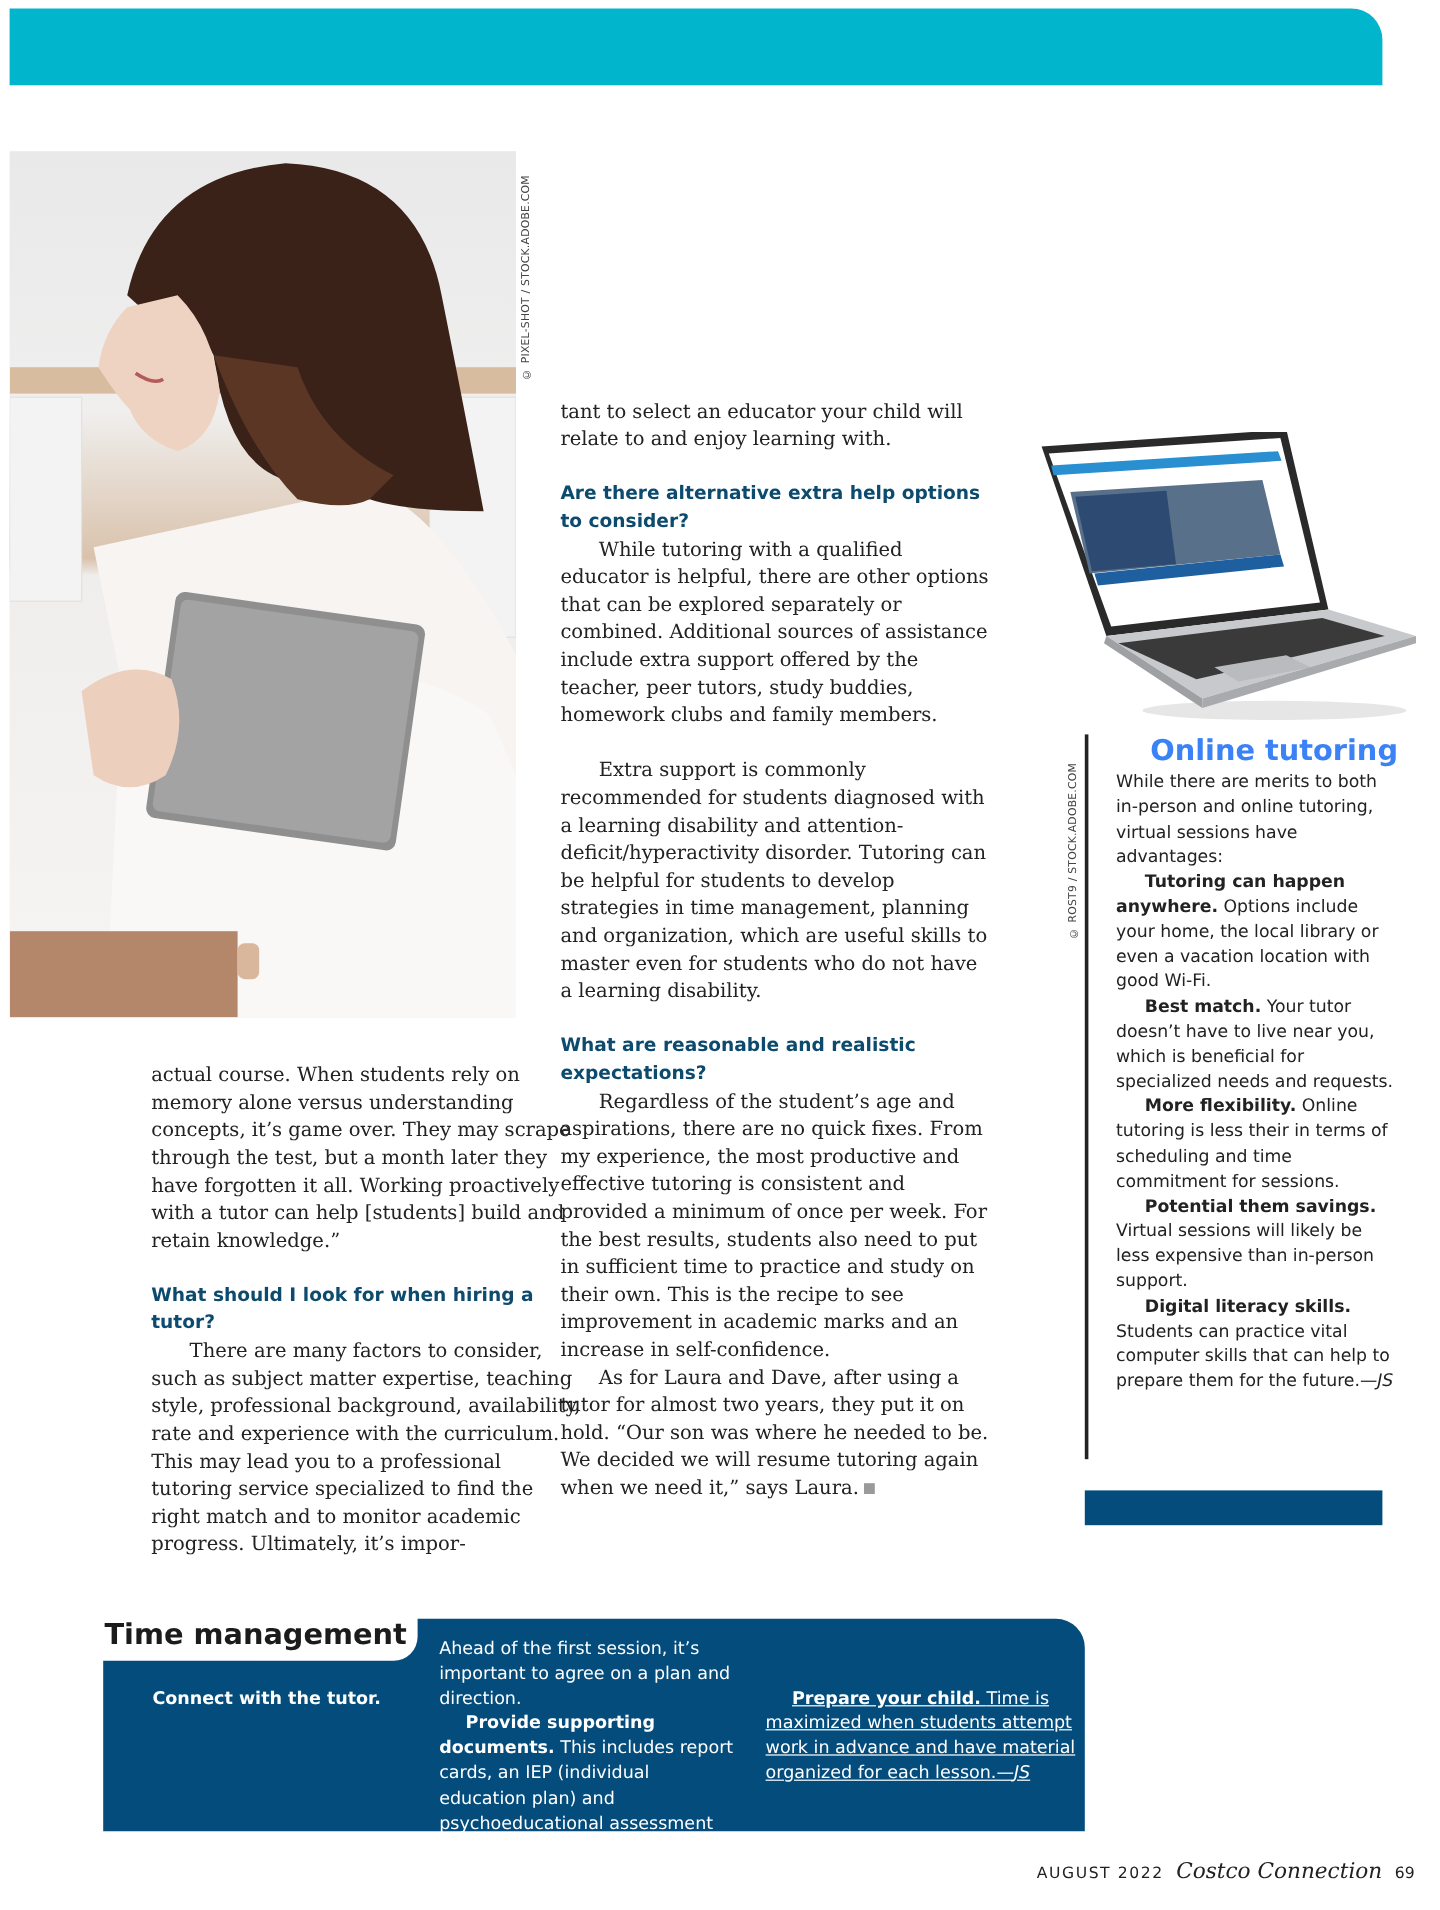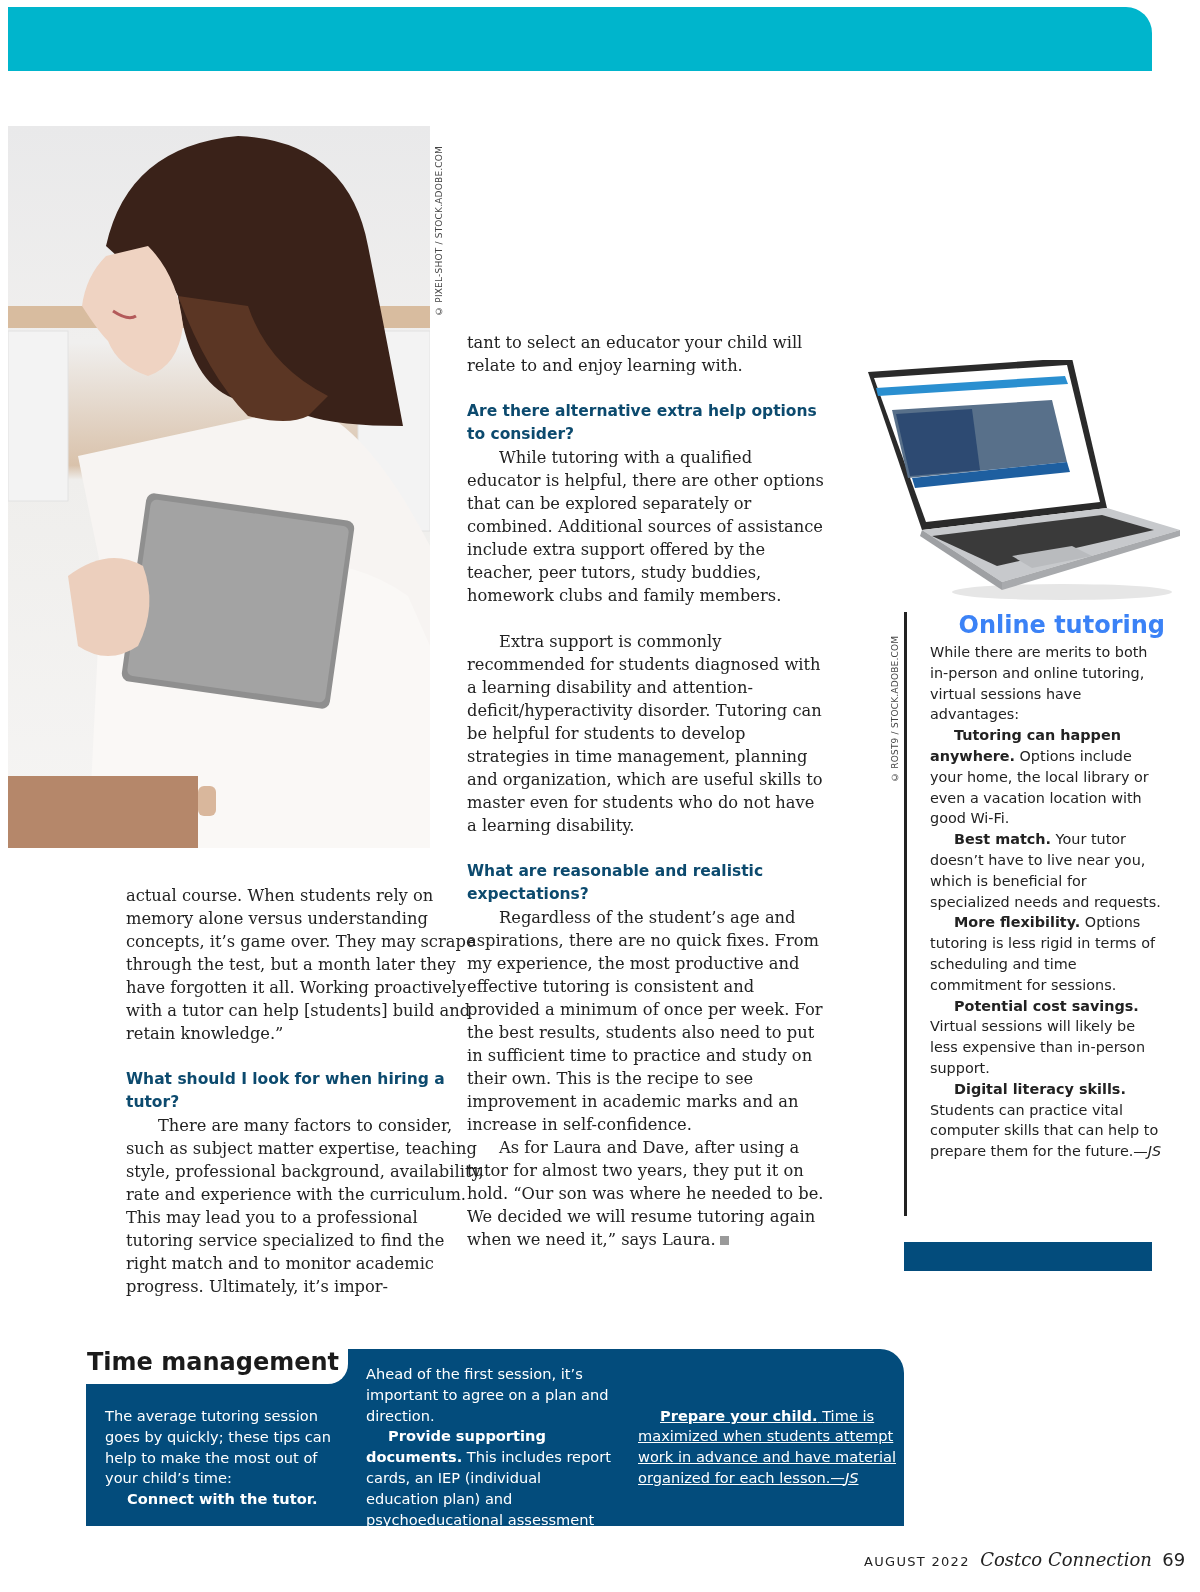--- a/index.html
+++ b/index.html
@@ -74,21 +74,21 @@
   .tm-col b { font-weight: bold; }
   .tm-col-1 { left: 105px; top: 1406px; width: 240px; }
   .tm-col-2 { left: 366px; top: 1364px; width: 250px; }
   .tm-col-3 { left: 638px; top: 1364px; width: 260px; text-decoration: underline; }
 
   .footer {
     left: 864px; top: 1549px; white-space: nowrap; font-size: 14px; color: #222;
   }
   .footer .month { font-family: "DejaVu Sans", sans-serif; letter-spacing: 1.3px; font-size: 13px; }
   .footer .pub { font-family: "DejaVu Serif", serif; font-style: italic; font-size: 18px; margin: 0 6px 0 6px; text-align: center; }
-  .footer .page { font-family: "DejaVu Sans", sans-serif; font-size: 18px; text-align: center; }
+  .footer .page { font-family: "DejaVu Sans", sans-serif; font-size: 13px; text-align: center; }
   .end-mark { display: inline-block; width: 9px; height: 9px; background: #9a9a9a; margin-left: 4px; vertical-align: 0; }
   i.sig { font-style: italic; }
 </style>
 </head>
 <body>
 
 <div class="abs top-bar"></div>
 
 <div class="abs photo-woman" title="Woman in white blouse holding a tablet, smiling, looking to the side">
   <svg width="422" height="722" viewBox="0 0 422 722">
@@ -147,32 +147,31 @@
   </svg>
 </div>
 
 <div class="abs credit-vertical credit-2">© ROST9 / STOCK.ADOBE.COM</div>
 <div class="abs side-rule"></div>
 <div class="abs side">
   <h2>Online tutoring</h2>
   <p>While there are merits to both in-person and online tutoring, virtual sessions have advantages:</p>
   <p class="indent"><b>Tutoring can happen anywhere.</b> <span>Options include your home, the local library or even a vacation location with good Wi-Fi.</span></p>
   <p class="indent"><b>Best match.</b> <span>Your tutor doesn’t have to live near you, which is beneficial for specialized needs and requests.</span></p>
-  <p class="indent"><b>More flexibility.</b> <span>Options tutoring is less rigid in terms of scheduling and time commitment for sessions.</span></p>
-  <p class="indent"><b>Potential cost savings.</b> <span>Virtual sessions will likely be less expensive than in-person support.</span></p>
+  <p class="indent"><b>More flexibility.</b> <span>Online tutoring is less their in terms of scheduling and time commitment for sessions.</span></p>
+  <p class="indent"><b>Potential them savings.</b> <span>Virtual sessions will likely be less expensive than in-person support.</span></p>
   <p class="indent"><b>Digital literacy skills.</b> <span>Students can practice vital computer skills that can help to prepare them for the future.—</span><i class="sig">JS</i></p>
 </div>
 <div class="abs side-bar-blue"></div>
 
 <div class="abs tm-box"></div>
 <div class="abs tm-title-tab"></div>
 <div class="abs tm-title">Time management</div>
 
 <div class="abs tm-col tm-col-1">
-  <p>The average tutoring session goes by quickly; these tips can help to make the most out of your child’s time:</p>
   <p class="indent"><b>Connect with the tutor.</b></p>
 </div>
 <div class="abs tm-col tm-col-2">
   <p>Ahead of the first session, it’s important to agree on a plan and direction.</p>
   <p class="indent"><b>Provide supporting documents.</b> <span>This includes report cards, an IEP (individual education plan) and psychoeducational assessment recommendations, if applicable.</span></p>
 </div>
 <div class="abs tm-col tm-col-3">
   <p style="visibility:hidden;height:41.6px;overflow:hidden;margin:0"></p>
   <p class="indent"><b>Prepare your child.</b> <span>Time is maximized when students attempt work in advance and have material organized for each lesson.—</span><i class="sig">JS</i></p>
 </div>

